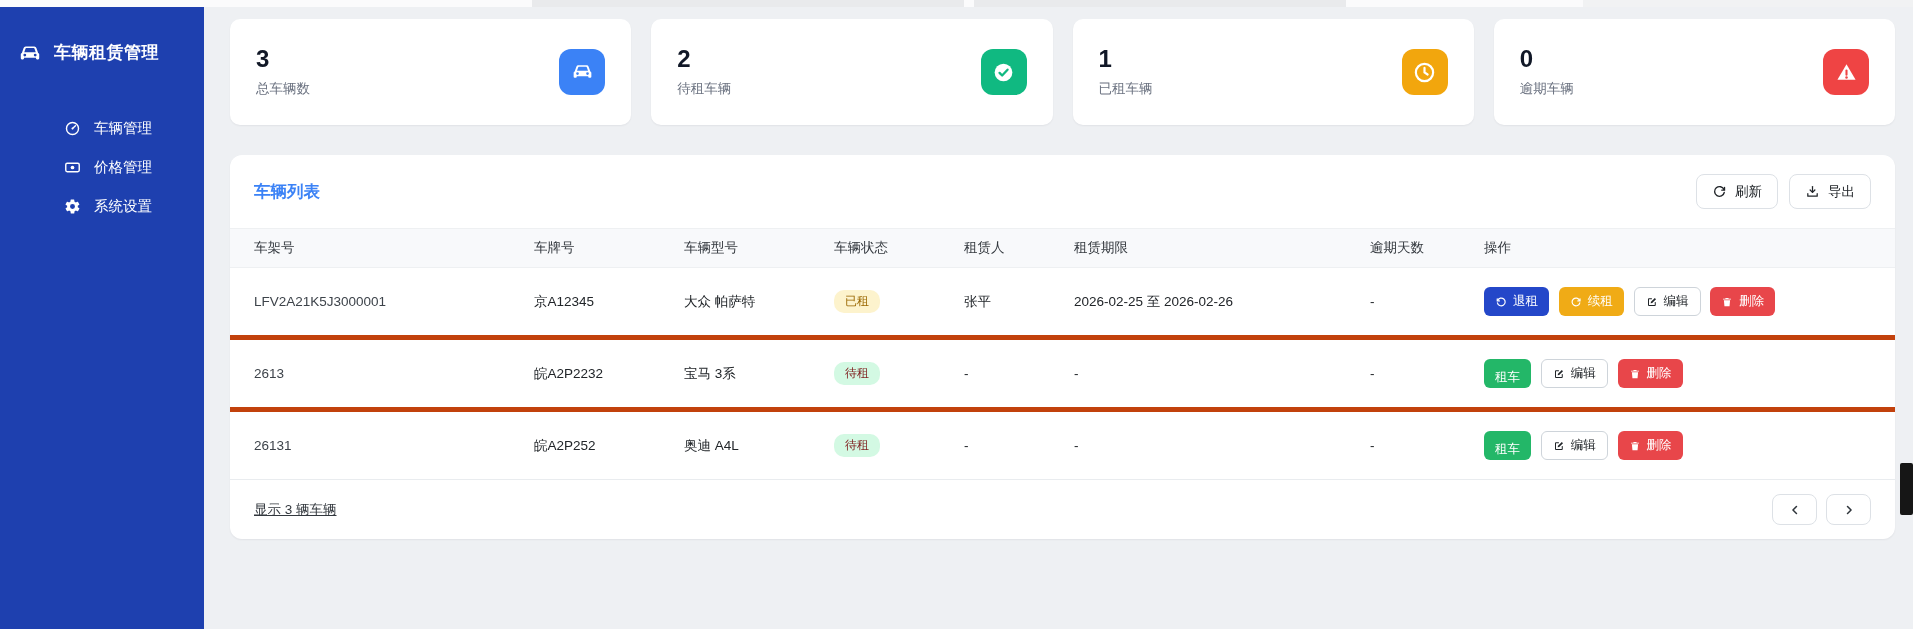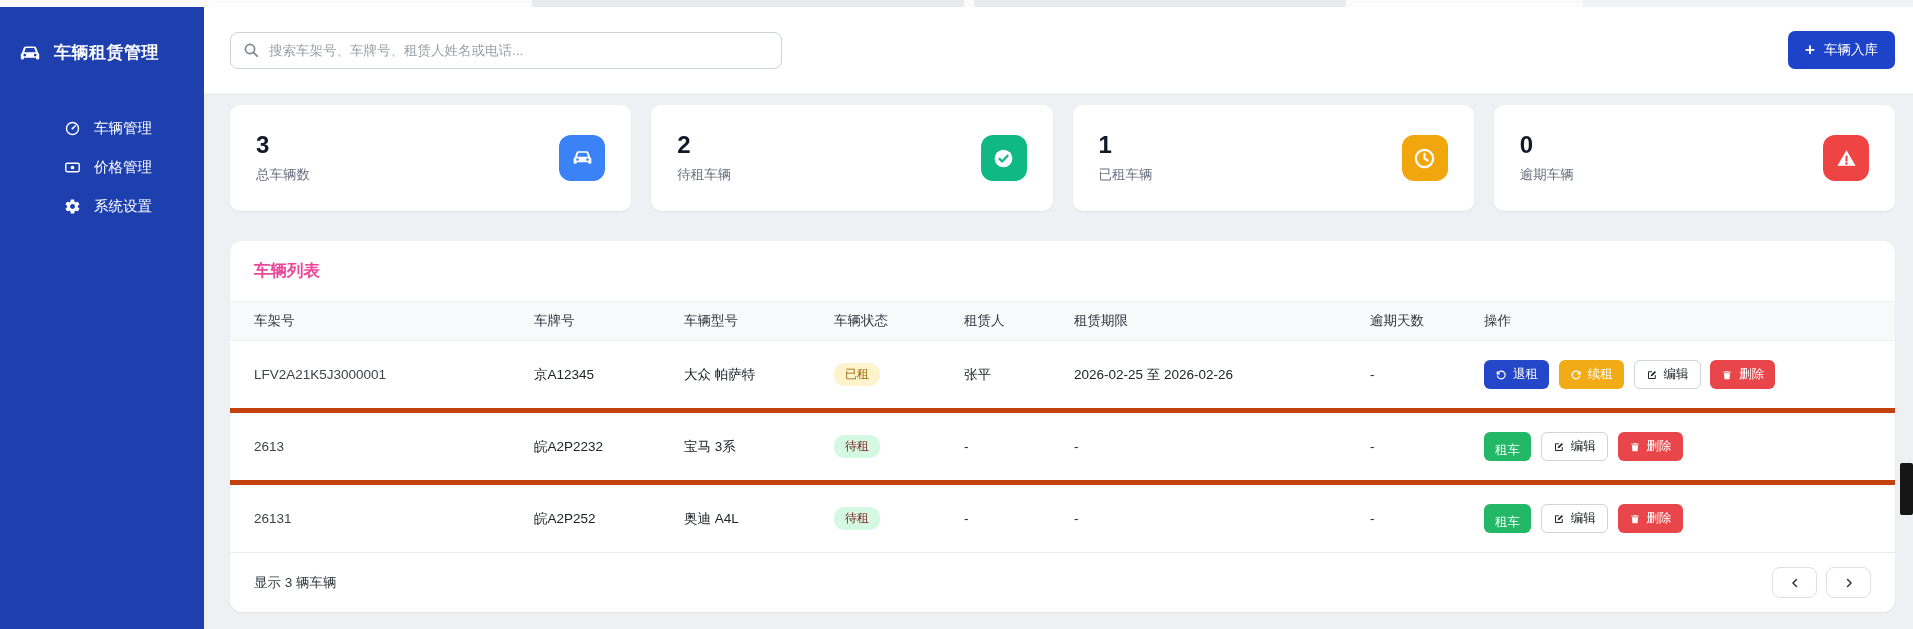--- a/index.html
+++ b/index.html
@@ -42,21 +42,21 @@
   .stat-value { font-size:24px; font-weight:bold; color:#111827; line-height:1.1; }
   .stat-label { font-size:13.5px; color:#6b7280; margin-top:7px; }
   .stat-icon { width:46px; height:46px; border-radius:12px; display:flex; align-items:center; justify-content:center; }
   .stat-icon svg { width:25px; height:25px; }
   .tile-blue { background:#3b82f6; } .tile-green { background:#10b981; }
   .tile-amber { background:#f2a60d; } .tile-red { background:#ef4444; }
 
   
   .list-card { background:#fff; border-radius:12px; box-shadow:0 1px 2px rgba(16,24,40,.06); margin-top:30px; }
   .list-header { display:flex; align-items:center; justify-content:space-between; padding:19px 24px; }
-  .list-title { font-size:16.5px; font-weight:bold; color:#ec4899; }
+  .list-title { font-size:16.5px; font-weight:bold; color:#3b82f6; }
   .list-tools { display:flex; gap:11px; }
   .tool-btn { display:inline-flex; align-items:center; gap:8px; height:35px; padding:0 15px; background:#fff; border:1px solid #dde1e6; border-radius:8px; font-size:13.5px; color:#212529; cursor:pointer; font-family:inherit; }
   .tool-btn svg { width:15px; height:15px; }
 
   table { width:100%; border-collapse:collapse; font-size:13.5px; table-layout:fixed; }
   thead th { background:#f8f9fb; text-align:left; font-weight:normal; color:#33383e; padding:10px 14px 10px 0; border-top:1px solid #eef0f2; border-bottom:1px solid #eef0f2; white-space:nowrap; }
   th:nth-child(1){ width:304px; padding-left:24px; }
   th:nth-child(2){ width:150px; } th:nth-child(3){ width:150px; }
   th:nth-child(4){ width:130px; } th:nth-child(5){ width:110px; }
   th:nth-child(6){ width:296px; } th:nth-child(7){ width:114px; }
@@ -70,21 +70,21 @@
 
   .btn { display:inline-flex; align-items:center; gap:6px; height:29px; padding:4px 11px; border-radius:6px; border:none; font-size:12.5px; color:#fff; cursor:pointer; margin-right:6px; vertical-align:middle; font-family:inherit; }
   .btn svg { width:12px; height:12px; }
   .btn-return { background:#2447c9; }
   .btn-renew  { background:#f0ab16; }
   .btn-rent   { background:#23b768;flex-direction:column; }
   .btn-delete { background:#e8464a; }
   .btn-edit   { background:#fff; border:1px solid #ced4da; color:#212529;justify-content:flex-end; }
 
   .list-footer { border-top:1px solid #e9ecef; padding:14px 24px; display:flex; align-items:center; justify-content:space-between; }
-  .footer-summary { font-size:13.5px; color:#33383e; }
+  .footer-summary { font-size:13.5px; color:#33383e;text-decoration:underline; }
   .pager { display:flex; gap:9px; }
   .pager-btn { width:45px; height:31px; background:#fff; border:1px solid #dde1e6; border-radius:8px; display:flex; align-items:center; justify-content:center; color:#2f353b; cursor:pointer; }
   .pager-btn svg { width:14px; height:14px; }
 
   .scroll-thumb { position:absolute; right:0; top:463px; width:13px; height:52px; background:#161616; border-radius:2px; }
 </style>
 </head>
 <body>
 
 <div class="top-strip">
@@ -122,33 +122,20 @@
         <svg viewBox="0 0 24 24" fill="#fff">
             <path d="M19.4 13a7.5 7.5 0 0 0 .1-1 7.5 7.5 0 0 0-.1-1l2.1-1.6a.5.5 0 0 0 .1-.6l-2-3.4a.5.5 0 0 0-.6-.2l-2.5 1a7.6 7.6 0 0 0-1.7-1l-.4-2.6a.5.5 0 0 0-.5-.4h-4a.5.5 0 0 0-.5.4l-.4 2.6a7.6 7.6 0 0 0-1.7 1l-2.5-1a.5.5 0 0 0-.6.2l-2 3.4a.5.5 0 0 0 .1.6L4.5 11a7.5 7.5 0 0 0-.1 1 7.5 7.5 0 0 0 .1 1l-2.1 1.6a.5.5 0 0 0-.1.6l2 3.4c.1.2.4.3.6.2l2.5-1a7.6 7.6 0 0 0 1.7 1l.4 2.6c.1.2.3.4.5.4h4c.3 0 .5-.2.5-.4l.4-2.6a7.6 7.6 0 0 0 1.7-1l2.5 1c.2.1.5 0 .6-.2l2-3.4a.5.5 0 0 0-.1-.6L19.4 13zM12 15.5a3.5 3.5 0 1 1 0-7 3.5 3.5 0 0 1 0 7z"></path>
           </svg>
         <span>系统设置</span>
       </div>
     </nav>
   </aside>
 
   <div class="main">
 
-    <div class="topbar">
-      <div class="search-wrap">
-        <svg viewBox="0 0 16 16" fill="none" stroke="currentColor" stroke-width="1.7">
-            <circle cx="7" cy="7" r="4.6"></circle>
-            <line x1="10.6" y1="10.6" x2="14.2" y2="14.2" stroke-linecap="round"></line>
-          </svg>
-        <input class="search-input" type="text" placeholder="搜索车架号、车牌号、租赁人姓名或电话..." style="">
-      </div>
-      <button class="add-btn">
-        <span class="plus">+</span>
-        <span>车辆入库</span>
-      </button>
-    </div>
 
     <div class="content">
 
       <div class="stats">
         <div class="stat-card">
           <div>
             <div class="stat-value">3</div>
             <div class="stat-label">总车辆数</div>
           </div>
           <div class="stat-icon tile-blue">
@@ -192,20 +179,37 @@
                 <line x1="12" y1="10" x2="12" y2="14.2" stroke="#ef4444" stroke-width="2" stroke-linecap="round"></line>
                 <circle cx="12" cy="16.8" r="1.2" fill="#ef4444"></circle>
               </svg>
           </div>
         </div>
       </div>
 
       <div class="list-card">
         <div class="list-header">
           <div class="list-title">车辆列表</div>
+          <div class="list-tools">
+            <button class="tool-btn">
+              <svg viewBox="0 0 24 24" fill="none" stroke="currentColor" stroke-width="2.2" stroke-linecap="round">
+                  <path d="M20 5.5v4.3h-4.3"></path>
+                  <path d="M19.6 13.6A7.8 7.8 0 1 1 19.2 9"></path>
+                </svg>
+              <span>刷新</span>
+            </button>
+            <button class="tool-btn">
+              <svg viewBox="0 0 24 24" fill="none" stroke="currentColor" stroke-width="2" stroke-linecap="round" stroke-linejoin="round">
+                  <path d="M12 4v9"></path>
+                  <polyline points="8.2 9.6 12 13.4 15.8 9.6"></polyline>
+                  <path d="M4.5 15.5v4h15v-4"></path>
+                </svg>
+              <span>导出</span>
+            </button>
+          </div>
         </div>
 
         <table>
           <thead>
             <tr>
               <th>车架号</th>
               <th>车牌号</th>
               <th>车辆型号</th>
               <th>车辆状态</th>
               <th>租赁人</th>

